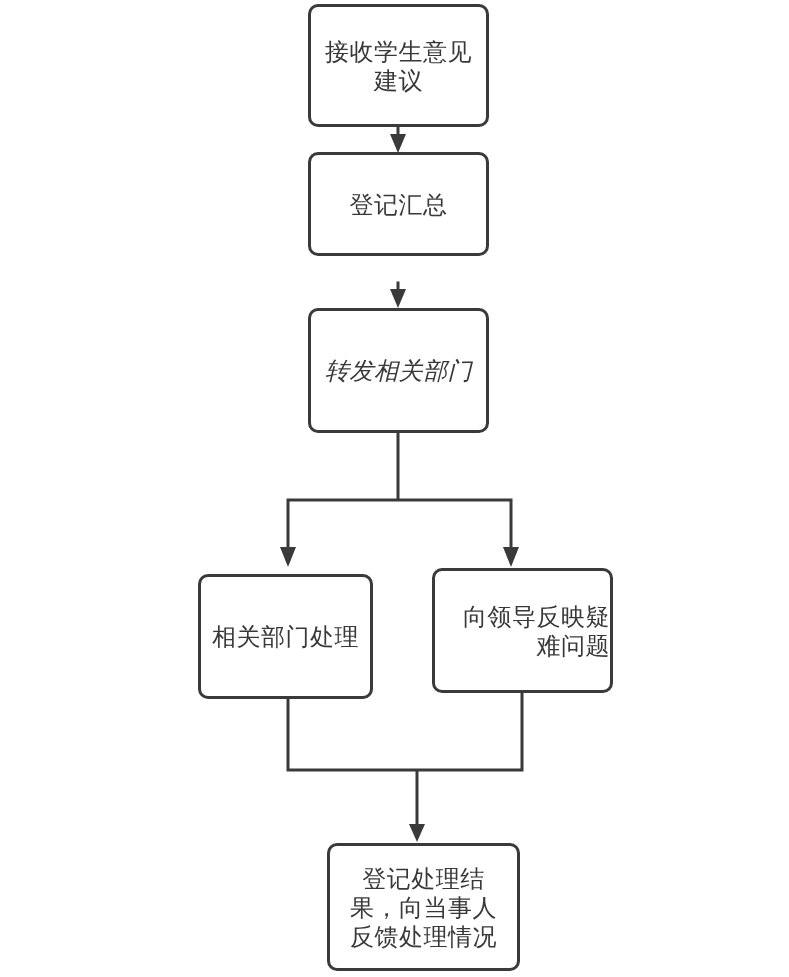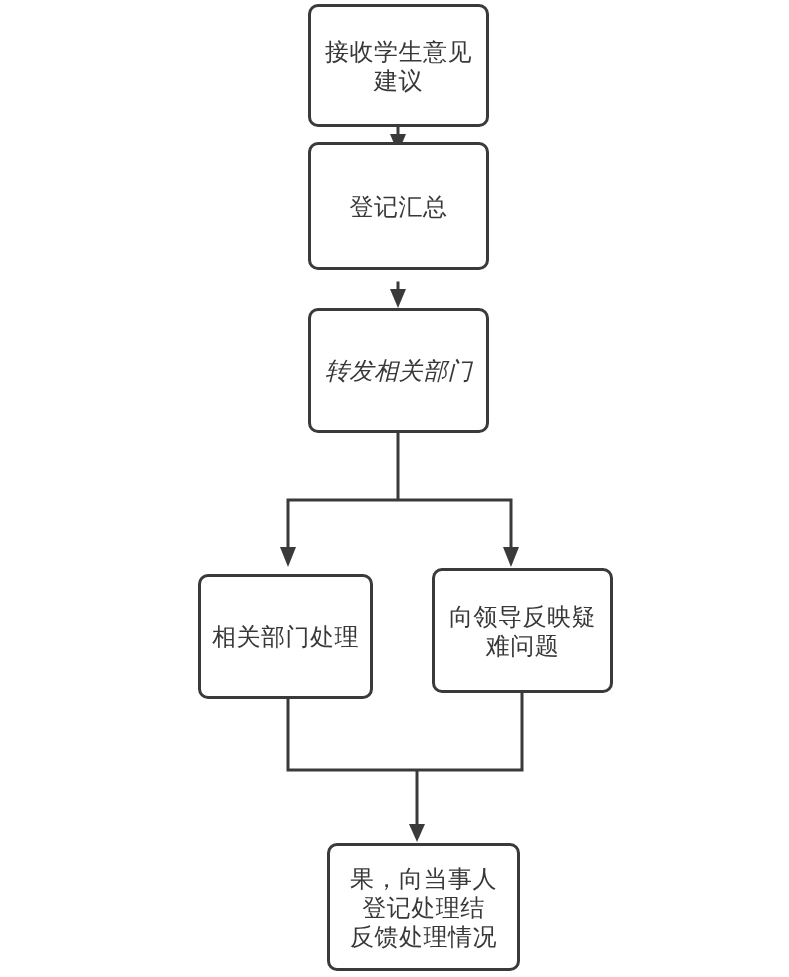--- a/index.html
+++ b/index.html
@@ -28,24 +28,24 @@
     align-items: center;
     justify-content: center;
     text-align: center;
     color: var(--text-color);
     font-size: 24px;
     line-height: 29px;
     letter-spacing: 0.5px;
   }
   .flow-node span { display: block; white-space: nowrap; }
   #node-receive   { left: 308px; top: 4px;   width: 181px; height: 123px; }
-  #node-register  { left: 308px; top: 142px; width: 181px; height: 128px; }
+  #node-register  { left: 308px; top: 152px; width: 181px; height: 104px; }
   #node-forward   { left: 308px; top: 308px; width: 181px; height: 125px; font-style: italic; }
   #node-dept      { left: 198px; top: 568px; width: 175px; height: 125px; margin-top: 6px; }
-  #node-leaders   { left: 432px; top: 568px; width: 181px; height: 125px; }
+  #node-leaders   { left: 432px; top: 568px; width: 181px; height: 125px; align-items: flex-end; }
   #node-result    { left: 327px; top: 843px; width: 193px; height: 128px; }
   #connectors {
     position: absolute;
     left: 0; top: 0;
     width: 789px; height: 977px;
     pointer-events: none;
   }
   #connectors path {
     stroke: var(--line-color);
     stroke-width: 3;
@@ -91,18 +91,18 @@
   <div class="flow-node" id="node-dept">
     <span>相关部门处理</span>
   </div>
 
   <div class="flow-node" id="node-leaders">
     <span>向领导反映疑</span>
     <span>难问题</span>
   </div>
 
   <div class="flow-node" id="node-result">
+    <span>登记处理结</span>
     <span>果，向当事人</span>
-    <span>登记处理结</span>
     <span>反馈处理情况</span>
   </div>
 
 </div>
 
 </body></html>

